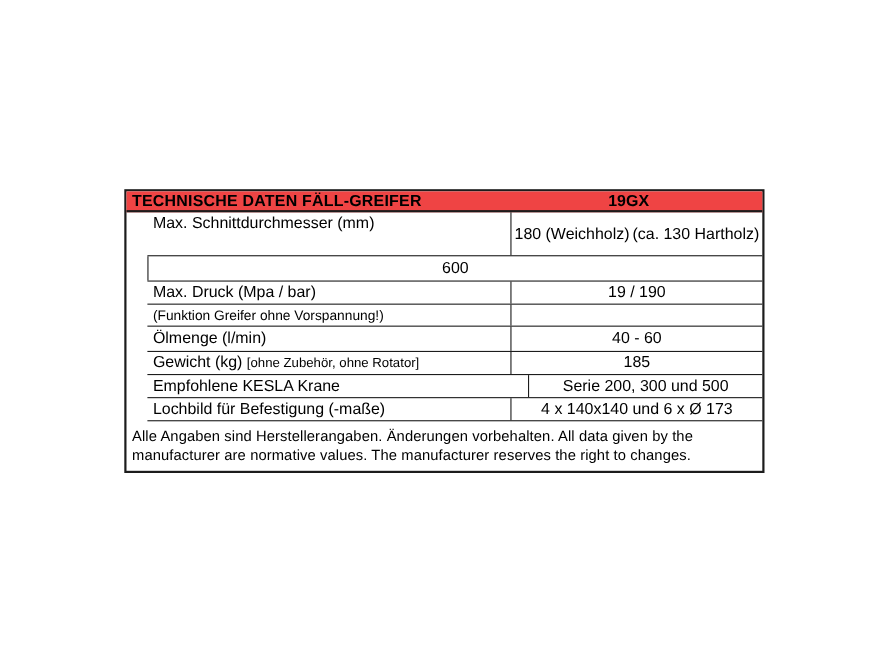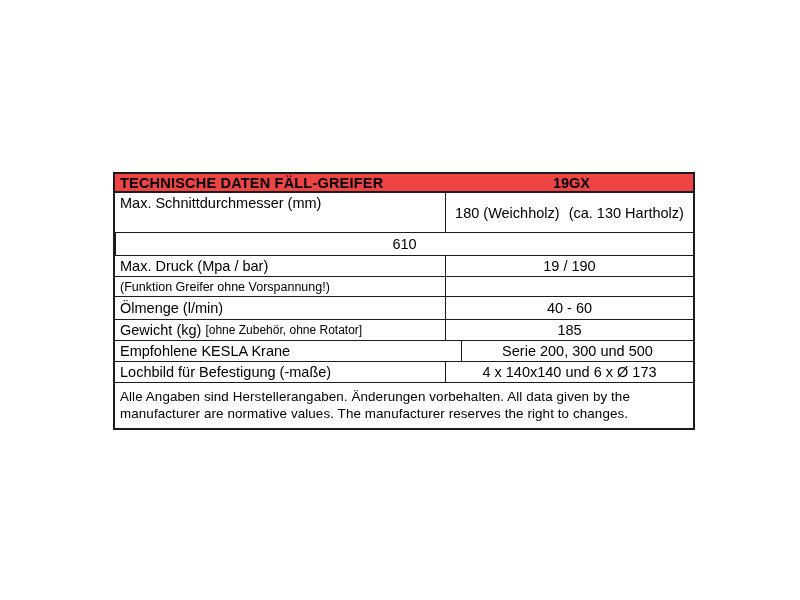--- a/index.html
+++ b/index.html
@@ -47,20 +47,21 @@
   }
   .header-model {
     flex: 1;
     text-align: center;
   }
   .row {
     display: flex;
     border-bottom: 1.5px solid #1c1c1c;
     box-sizing: border-box;
     font-size: 14.5px;
+    margin-left: 19px;
   }
   .cell {
     display: flex;
     align-items: center;
     box-sizing: border-box;
   }
   .label {
     flex: 0 0 330px;
     padding-left: 5px;
     white-space: nowrap;
@@ -112,21 +113,21 @@
 
     <div class="row r1">
       <div class="cell label">Max. Schnittdurchmesser (mm)</div>
       <div class="cell value">
         <div>180 (Weichholz)</div>
         <div>(ca. 130 Hartholz)</div>
       </div>
     </div>
 
     <div class="row r2">
-      <div class="cell value">610</div>
+      <div class="cell value">600</div>
     </div>
 
     <div class="row r3">
       <div class="cell label">Max. Druck (Mpa / bar)</div>
       <div class="cell value">19 / 190</div>
     </div>
 
     <div class="row r4">
       <div class="cell label">(Funktion Greifer ohne Vorspannung!)</div>
       <div class="cell value"></div>

